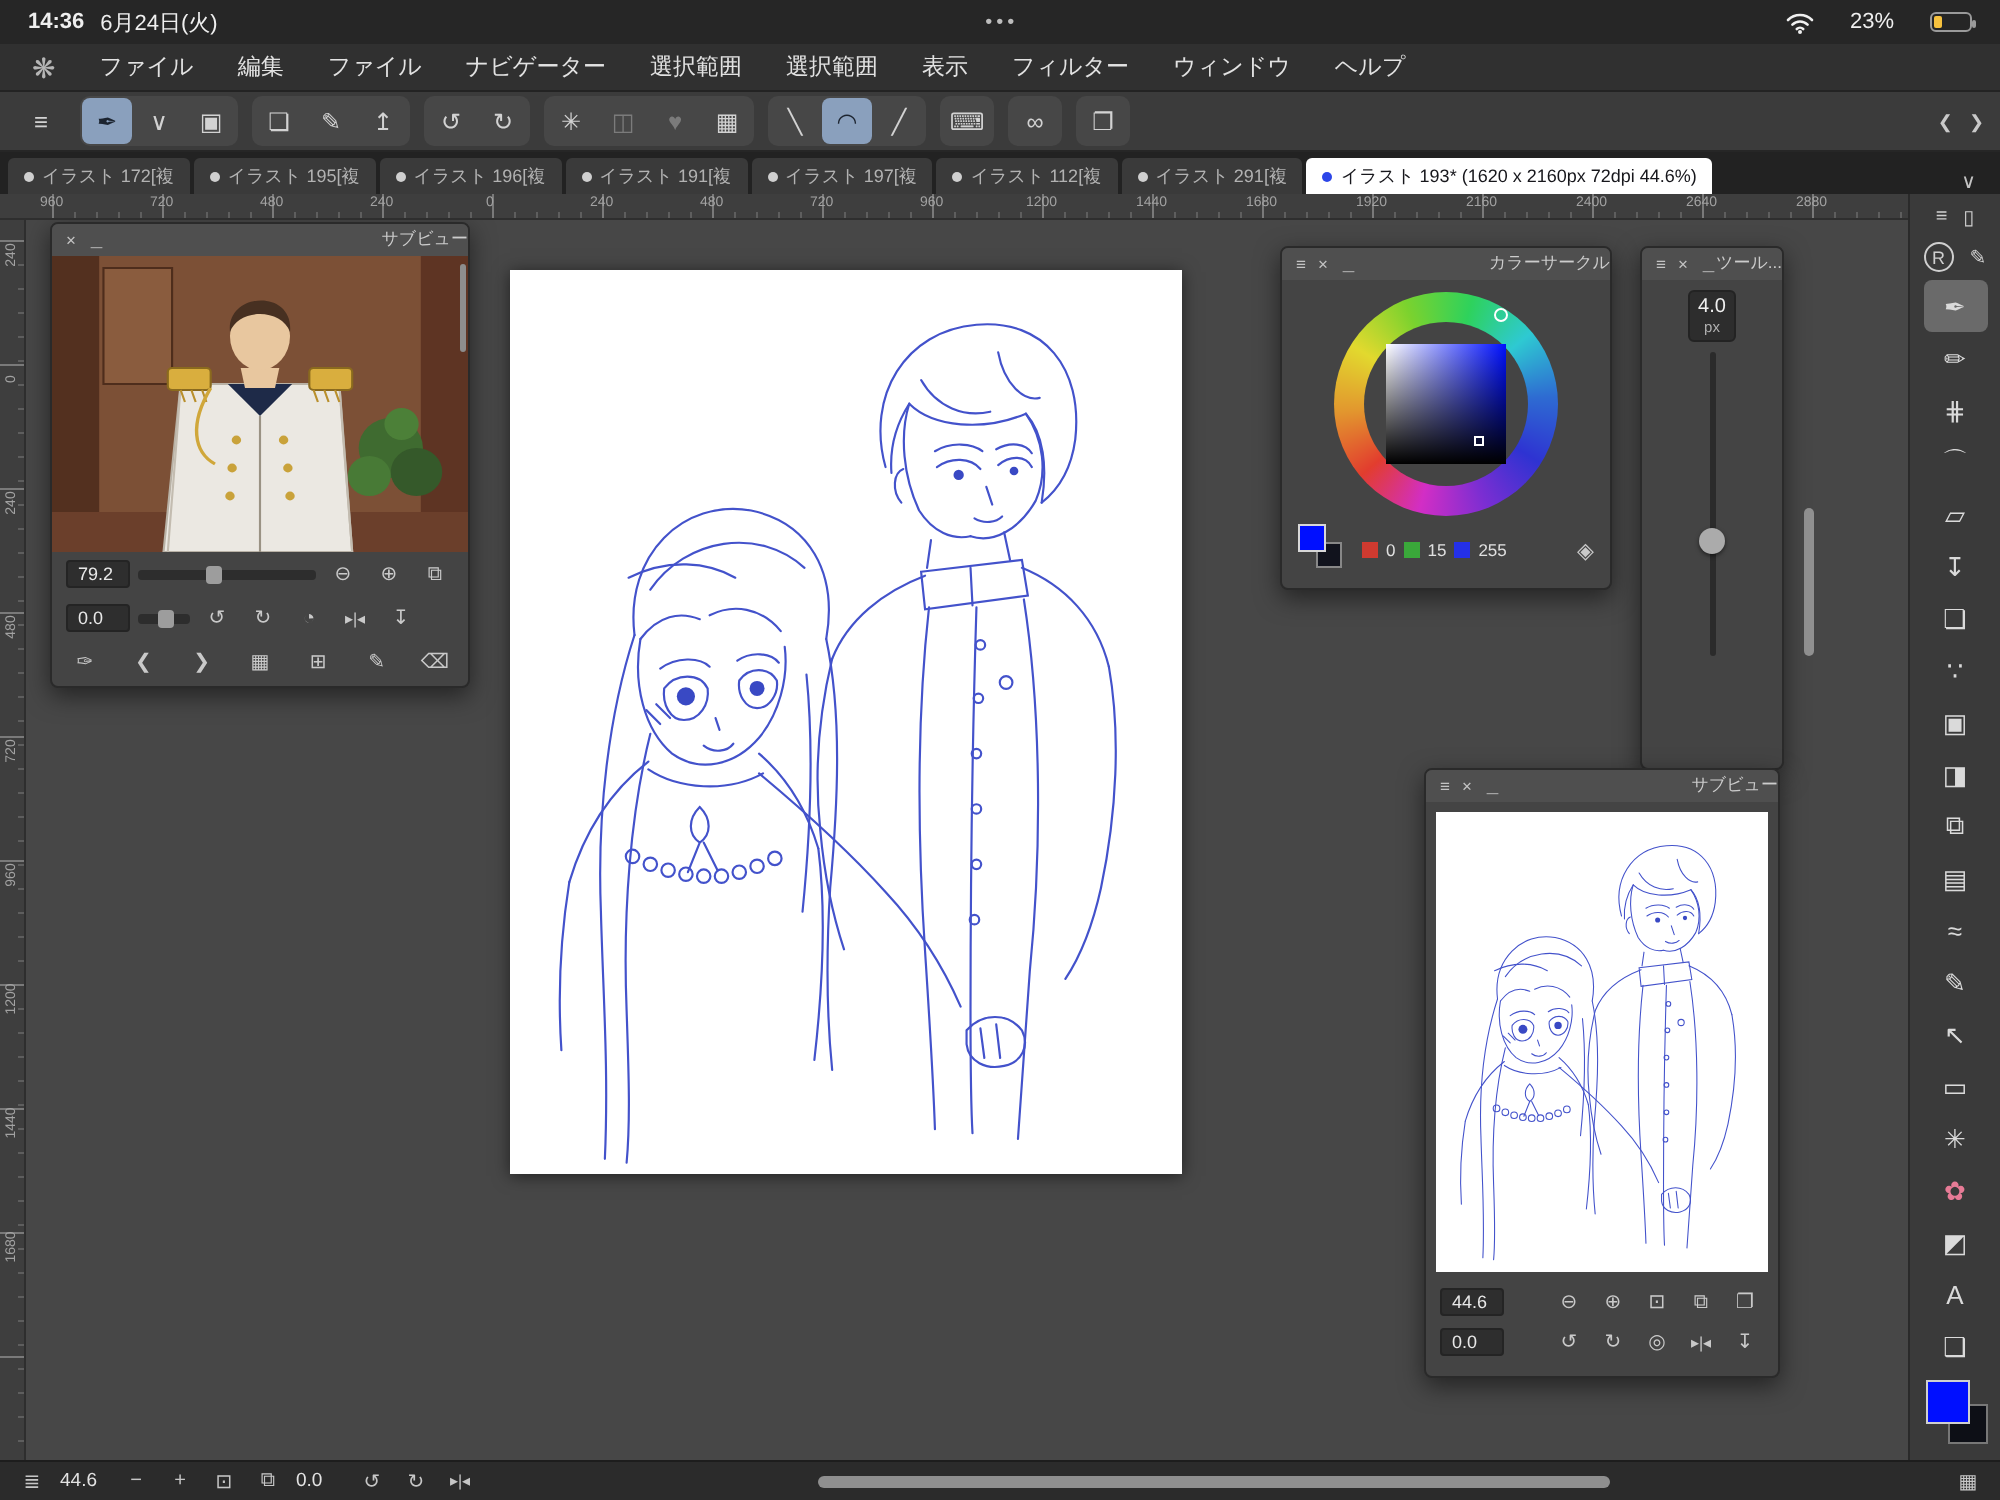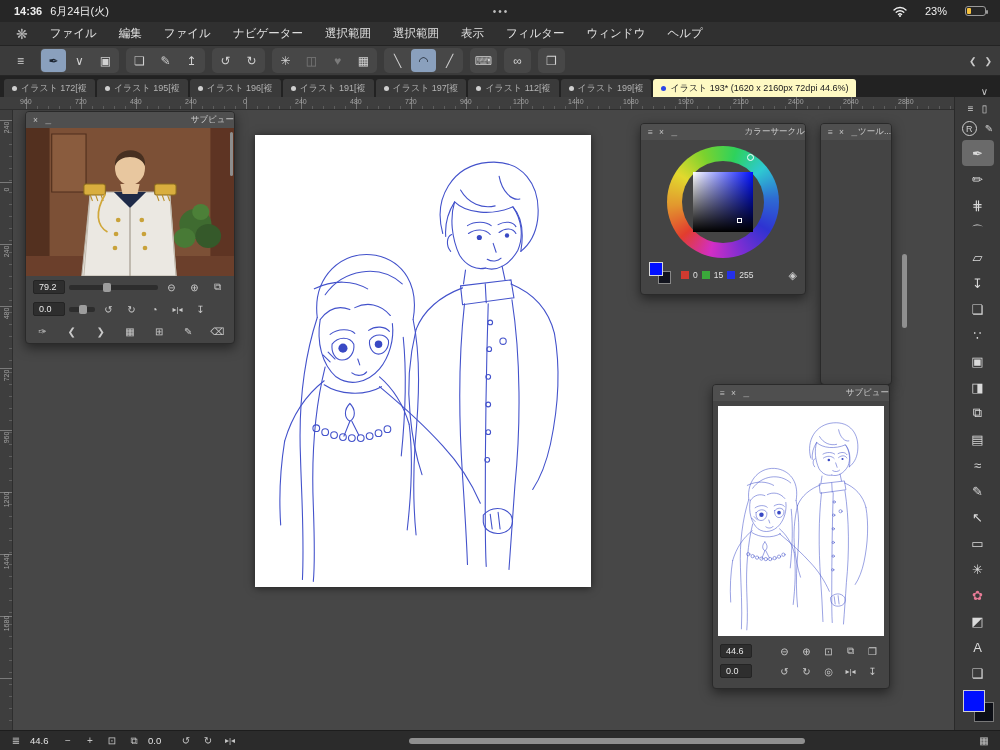--- a/index.html
+++ b/index.html
@@ -27,21 +27,21 @@
   .tgroup{display:flex;background:#474747;border-radius:5px;padding:1px;gap:1px}
   .tbtn{width:25px;height:23px;display:flex;align-items:center;justify-content:center;font-size:12px;color:#d2d2d2;border-radius:4px}
   .tbtn.sel{background:#8aa0bd;color:#1c2430}
   .tbtn.dim{color:#7b7b7b}
   .t-right{margin-left:auto;display:flex;gap:8px;align-items:center;font-size:9px;color:#c9c9c9}
 
   
   .tabbar{height:21px;background:#222;display:flex;align-items:flex-end;padding:0 4px;gap:2px}
   .tab{height:18px;background:#3a3a3a;color:#b2b2b2;font-size:9px;display:flex;align-items:center;gap:4px;padding:0 8px;border-radius:3px 3px 0 0;white-space:nowrap;overflow:hidden;max-width:96px}
   .tab .dot{width:5px;height:5px;border-radius:50%;background:#cfcfcf;flex:none}
-  .tab.active{background:#fef9c3;color:#17171c;max-width:none}
+  .tab.active{background:#ffffff;color:#17171c;max-width:none}
   .tab.active .dot{background:#2c46e8}
   .tab-chevron{margin-left:auto;color:#c3c3c3;font-size:10px;padding:0 8px}
 
   
   .main{flex:1;display:flex;min-height:0}
   .work{flex:1;display:flex;flex-direction:column;min-width:0}
   .ruler-h{height:13px;background:#3e3e3e;position:relative;border-bottom:1px solid #2e2e2e;
     background-image:repeating-linear-gradient(to right,#7a7a7a 0 1px,transparent 1px 55px),repeating-linear-gradient(to right,#5e5e5e 0 1px,transparent 1px 11px);
     background-size:100% 100%,100% 4px;background-position:26px 0,26px 9px;background-repeat:no-repeat}
   .ruler-h span{position:absolute;top:1px;font-size:7px;color:#a2a2a2}
@@ -305,21 +305,21 @@
     <div class="tab">
         <span class="dot"></span>
         <span>イラスト 197[複</span>
       </div>
     <div class="tab">
         <span class="dot"></span>
         <span>イラスト 112[複</span>
       </div>
     <div class="tab">
         <span class="dot"></span>
-        <span>イラスト 199[複</span>
+        <span>イラスト 291[複</span>
       </div>
     <div class="tab active">
         <span class="dot"></span>
         <span>イラスト 193* (1620 x 2160px 72dpi 44.6%)</span>
       </div>
     <span class="tab-chevron">∨</span>
   </div>
 
   <div class="main">
     <div class="work">
@@ -468,20 +468,29 @@
           </div>
 
           <div class="panel toolprop">
             <div class="ptitle">
               <span class="pt-ic">≡</span>
               <span class="pt-ic">×</span>
               <span class="pt-ic">＿</span>
               <span class="pt-title">ツール...</span>
             </div>
             <div class="tp-body">
+              <div class="tp-col">
+                <span class="tp-size">
+                  <b>4.0</b>
+                  <s>px</s>
+                </span>
+                <span class="vtrack">
+                    <span class="vthumb" style="top:58%"></span>
+                  </span>
+              </div>
             </div>
           </div>
 
           <div class="panel navigator">
             <div class="ptitle">
               <span class="pt-ic">≡</span>
               <span class="pt-ic">×</span>
               <span class="pt-ic">＿</span>
               <span class="pt-title">サブビュー</span>
             </div>

